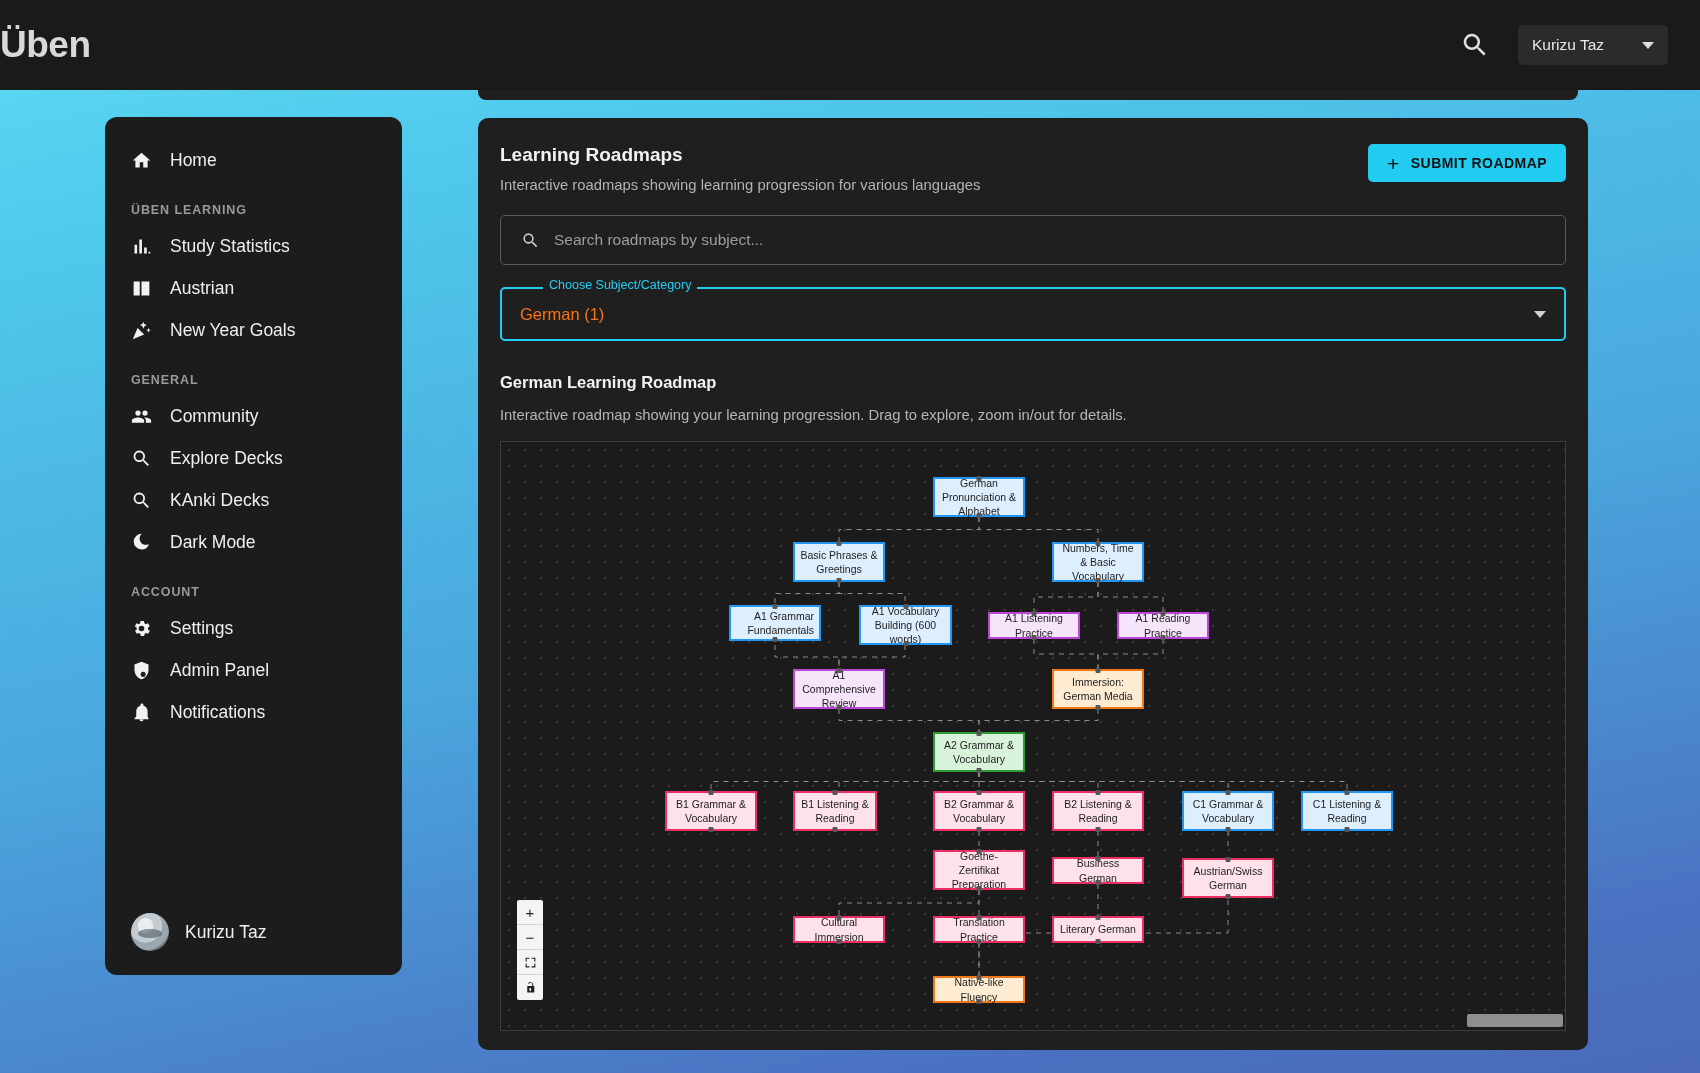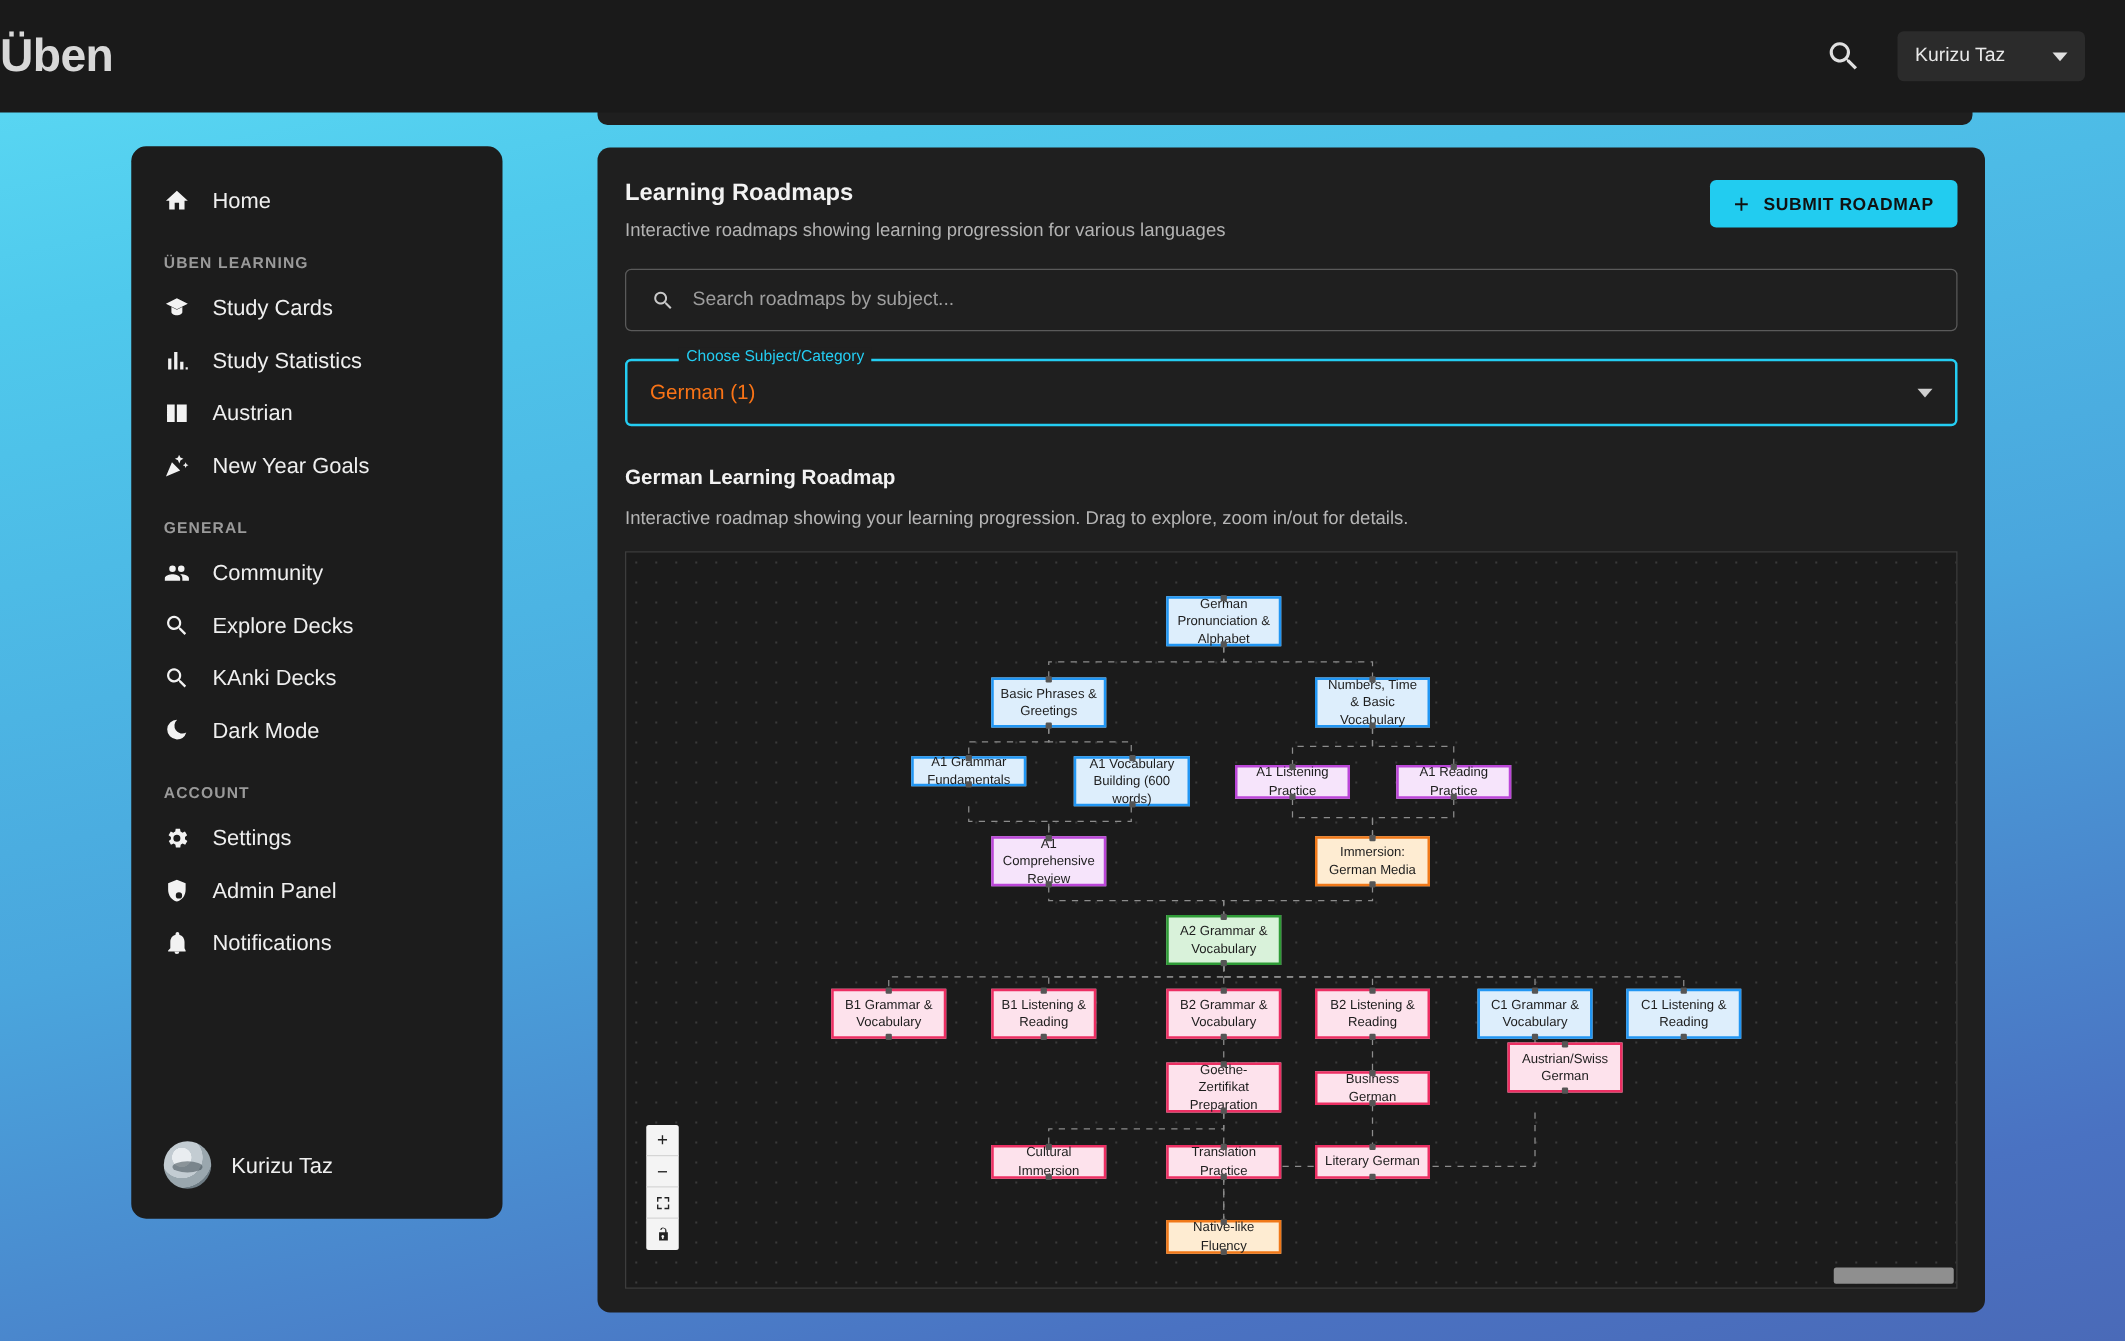--- a/index.html
+++ b/index.html
@@ -219,28 +219,20 @@
   <div id="sidebar-groups">
       <div class="nav-item">
         <span class="nav-icon">
           <svg viewBox="0 0 24 24">
             <path d="M10 20v-6h4v6h5v-8h3L12 3 2 12h3v8z"></path>
           </svg>
         </span>
         <span>Home</span>
       </div>
       <div class="nav-section">ÜBEN LEARNING</div>
-      <div class="nav-item">
-        <span class="nav-icon">
-          <svg viewBox="0 0 24 24">
-            <path d="M12 3 2 8l10 5 10-5zM7 11v4.5c0 1.7 2.2 3 5 3s5-1.3 5-3V11l-5 2.5z"></path>
-          </svg>
-        </span>
-        <span>Study Cards</span>
-      </div>
       <div class="nav-item">
         <span class="nav-icon">
           <svg viewBox="0 0 24 24">
             <path d="M4 10h3v10H4zm5.5-6h3v16h-3zM15 13h3v7h-3zm5 5h2v2h-2z"></path>
           </svg>
         </span>
         <span>Study Statistics</span>
       </div>
       <div class="nav-item">
         <span class="nav-icon">
@@ -392,21 +384,21 @@
         <div class="node n-blue" style="left: 292px; top: 100px; width: 92px; height: 40px;">
           <span>Basic Phrases &amp; Greetings</span>
           <span class="handle-t"></span>
           <span class="handle-b"></span>
         </div>
         <div class="node n-blue" style="left: 551px; top: 100px; width: 92px; height: 40px;">
           <span>Numbers, Time &amp; Basic Vocabulary</span>
           <span class="handle-t"></span>
           <span class="handle-b"></span>
         </div>
-        <div class="node n-blue" style="left: 228px; top: 163px; width: 92px; height: 24px;">
+        <div class="node n-blue" style="left: 228px; top: 163px; width: 92px; height: 36px; text-align: right;">
           <span>A1 Grammar Fundamentals</span>
           <span class="handle-t"></span>
           <span class="handle-b"></span>
         </div>
         <div class="node n-blue" style="left: 358px; top: 163px; width: 93px; height: 40px;">
           <span>A1 Vocabulary Building (600 words)</span>
           <span class="handle-t"></span>
           <span class="handle-b"></span>
         </div>
         <div class="node n-purple" style="left: 487px; top: 170px; width: 92px; height: 27px;">
@@ -467,21 +459,21 @@
         <div class="node n-pink" style="left: 432px; top: 408px; width: 92px; height: 40px;">
           <span>Goethe-Zertifikat Preparation</span>
           <span class="handle-t"></span>
           <span class="handle-b"></span>
         </div>
         <div class="node n-pink" style="left: 551px; top: 415px; width: 92px; height: 27px;">
           <span>Business German</span>
           <span class="handle-t"></span>
           <span class="handle-b"></span>
         </div>
-        <div class="node n-pink" style="left: 681px; top: 392px; width: 92px; height: 40px; margin-left: 24px;">
+        <div class="node n-pink" style="left: 681px; top: 416px; width: 92px; height: 40px;">
           <span>Austrian/Swiss German</span>
           <span class="handle-t"></span>
           <span class="handle-b"></span>
         </div>
         <div class="node n-pink" style="left: 292px; top: 474px; width: 92px; height: 27px;">
           <span>Cultural Immersion</span>
           <span class="handle-t"></span>
           <span class="handle-b"></span>
         </div>
         <div class="node n-pink" style="left: 432px; top: 474px; width: 92px; height: 27px;">

